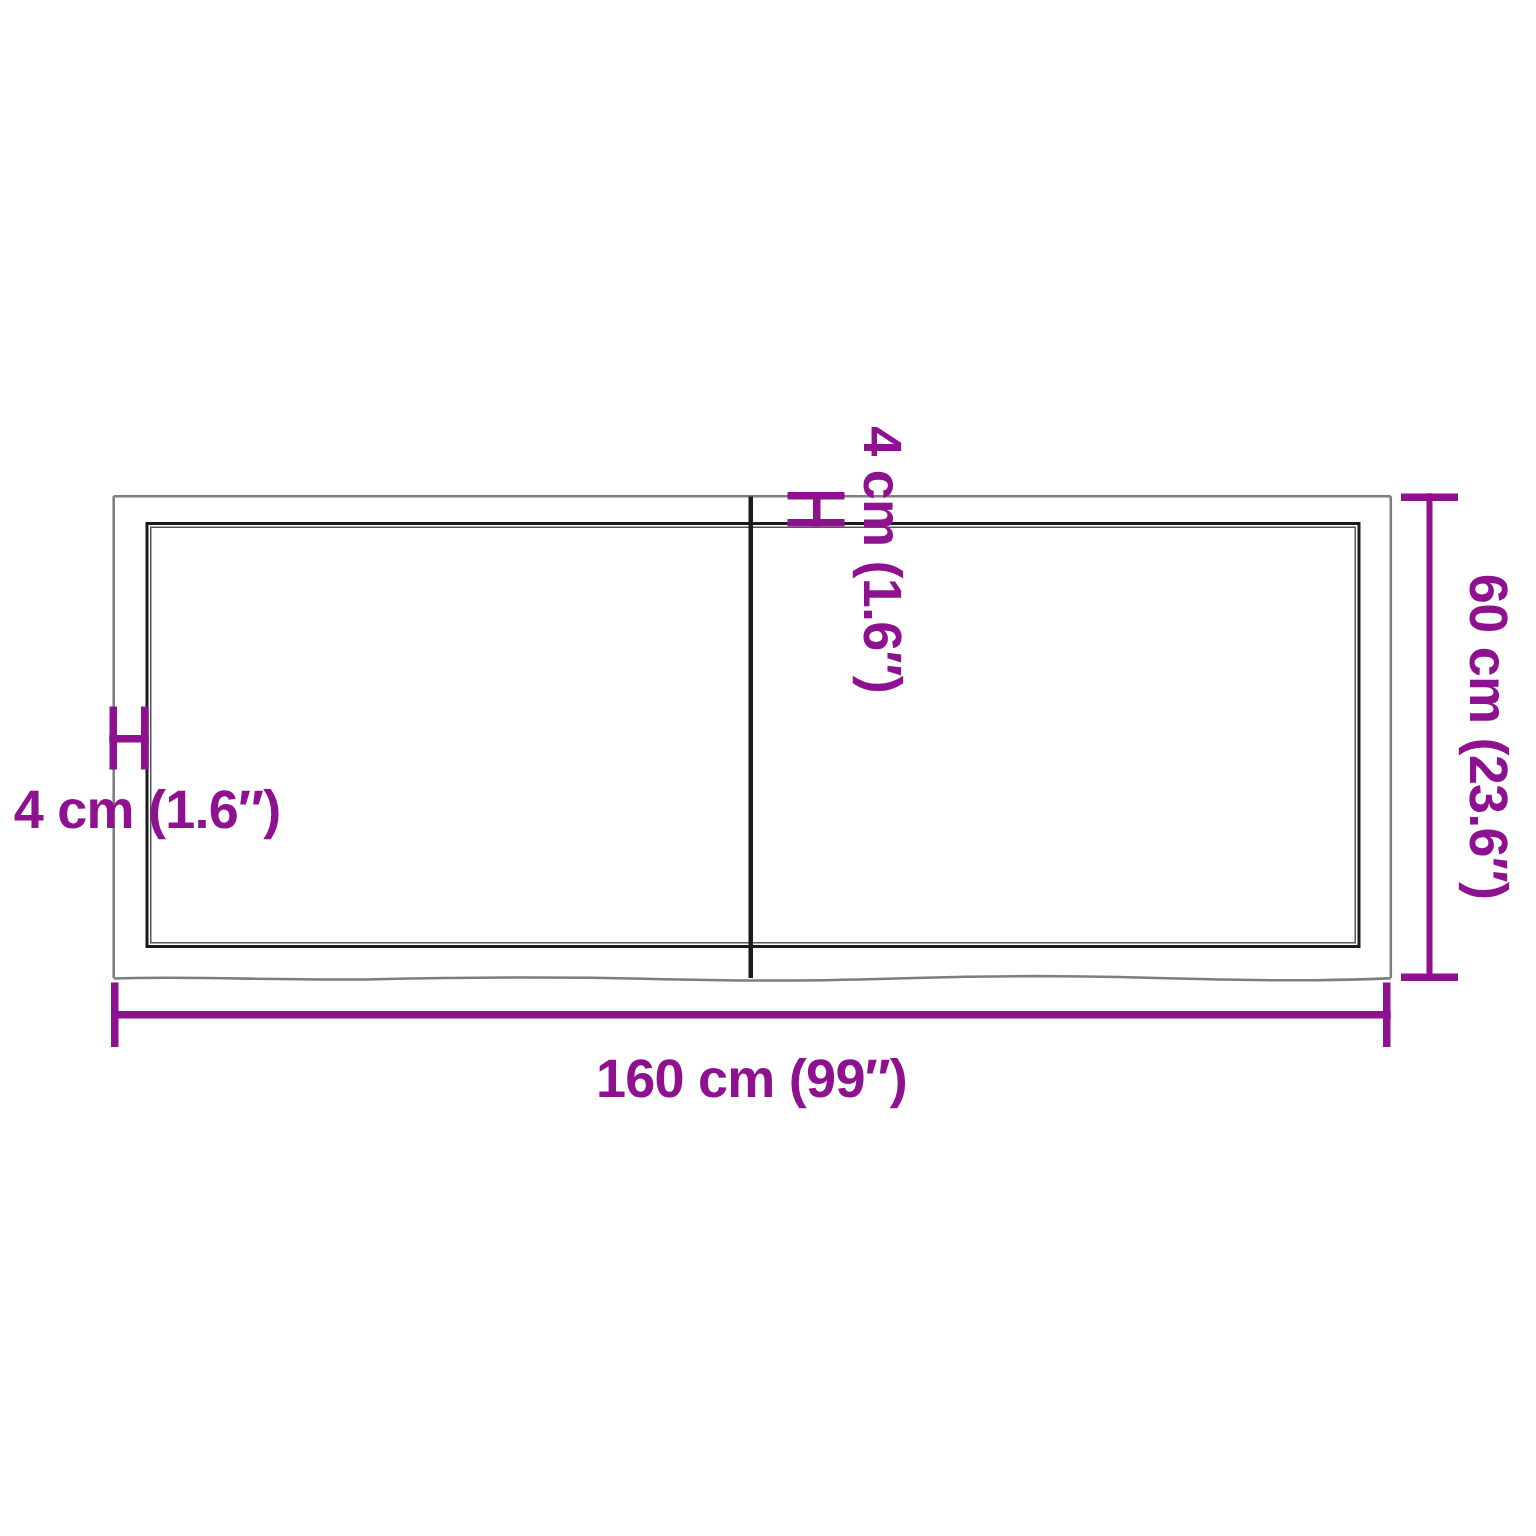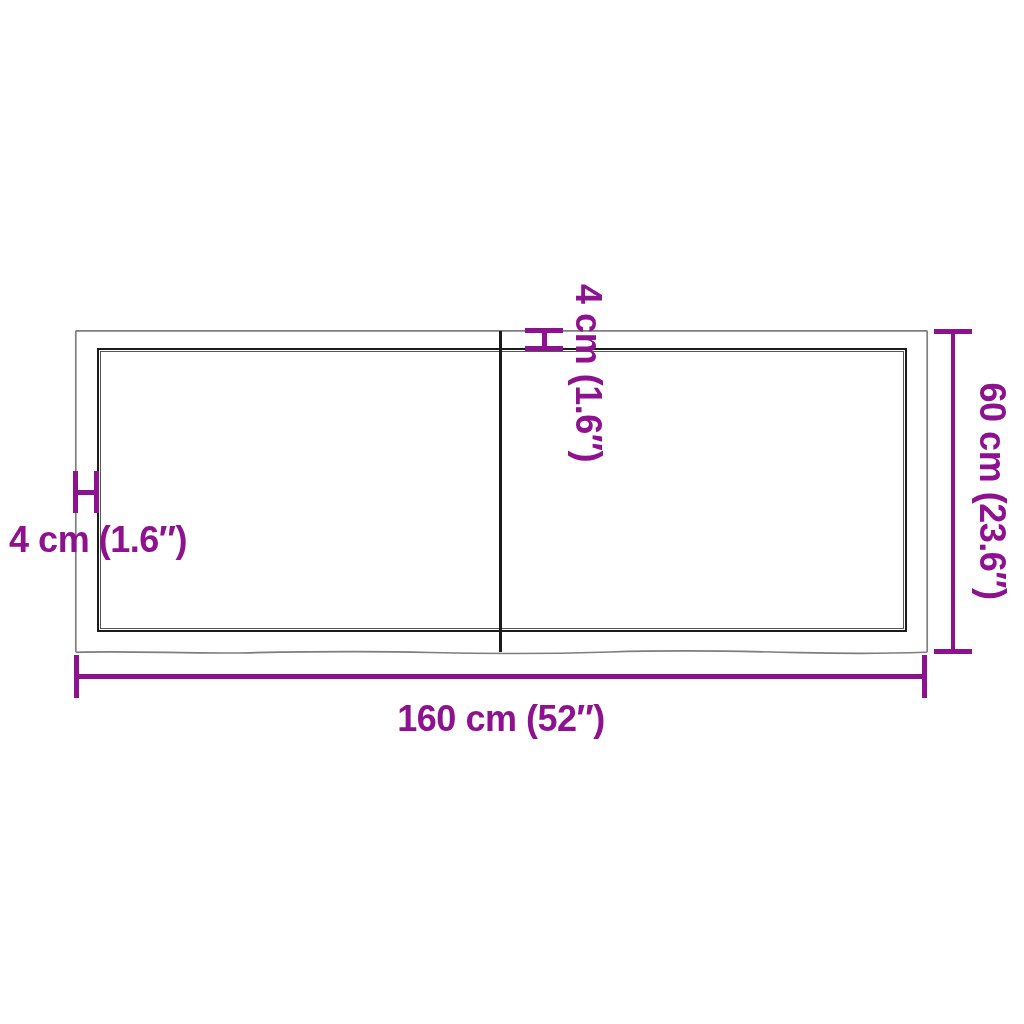--- a/index.html
+++ b/index.html
@@ -122,15 +122,15 @@
     <div class="dim cap-b"></div>
     <div class="dim line"></div>
   </div>
 
   <div class="dim-label label-thickness-left">4 cm (1.6″)</div>
 
   <div class="dim-label rot90 label-thickness-top">4 cm (1.6″)</div>
 
   <div class="dim-label rot90 label-height">60 cm (23.6″)</div>
 
-  <div class="dim-label label-width">160 cm (52″)</div>
+  <div class="dim-label label-width">160 cm (99″)</div>
 
 </div>
 
 </body></html>

